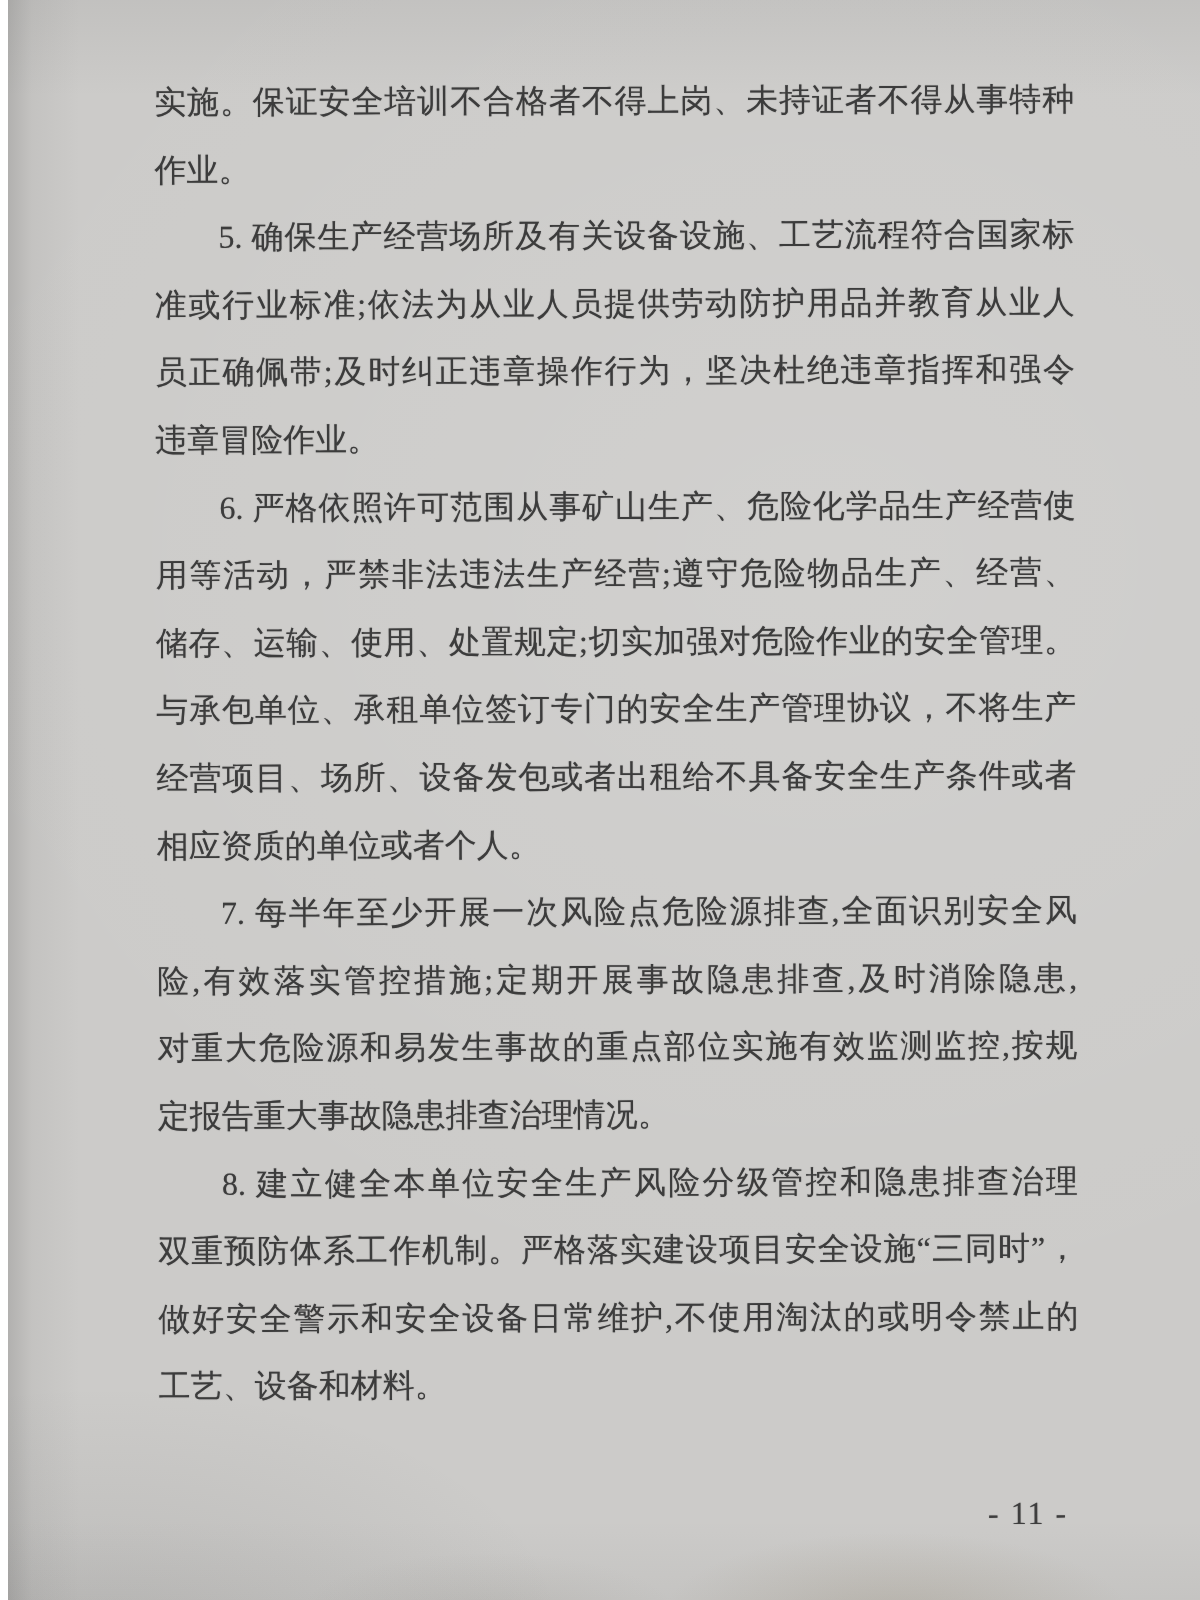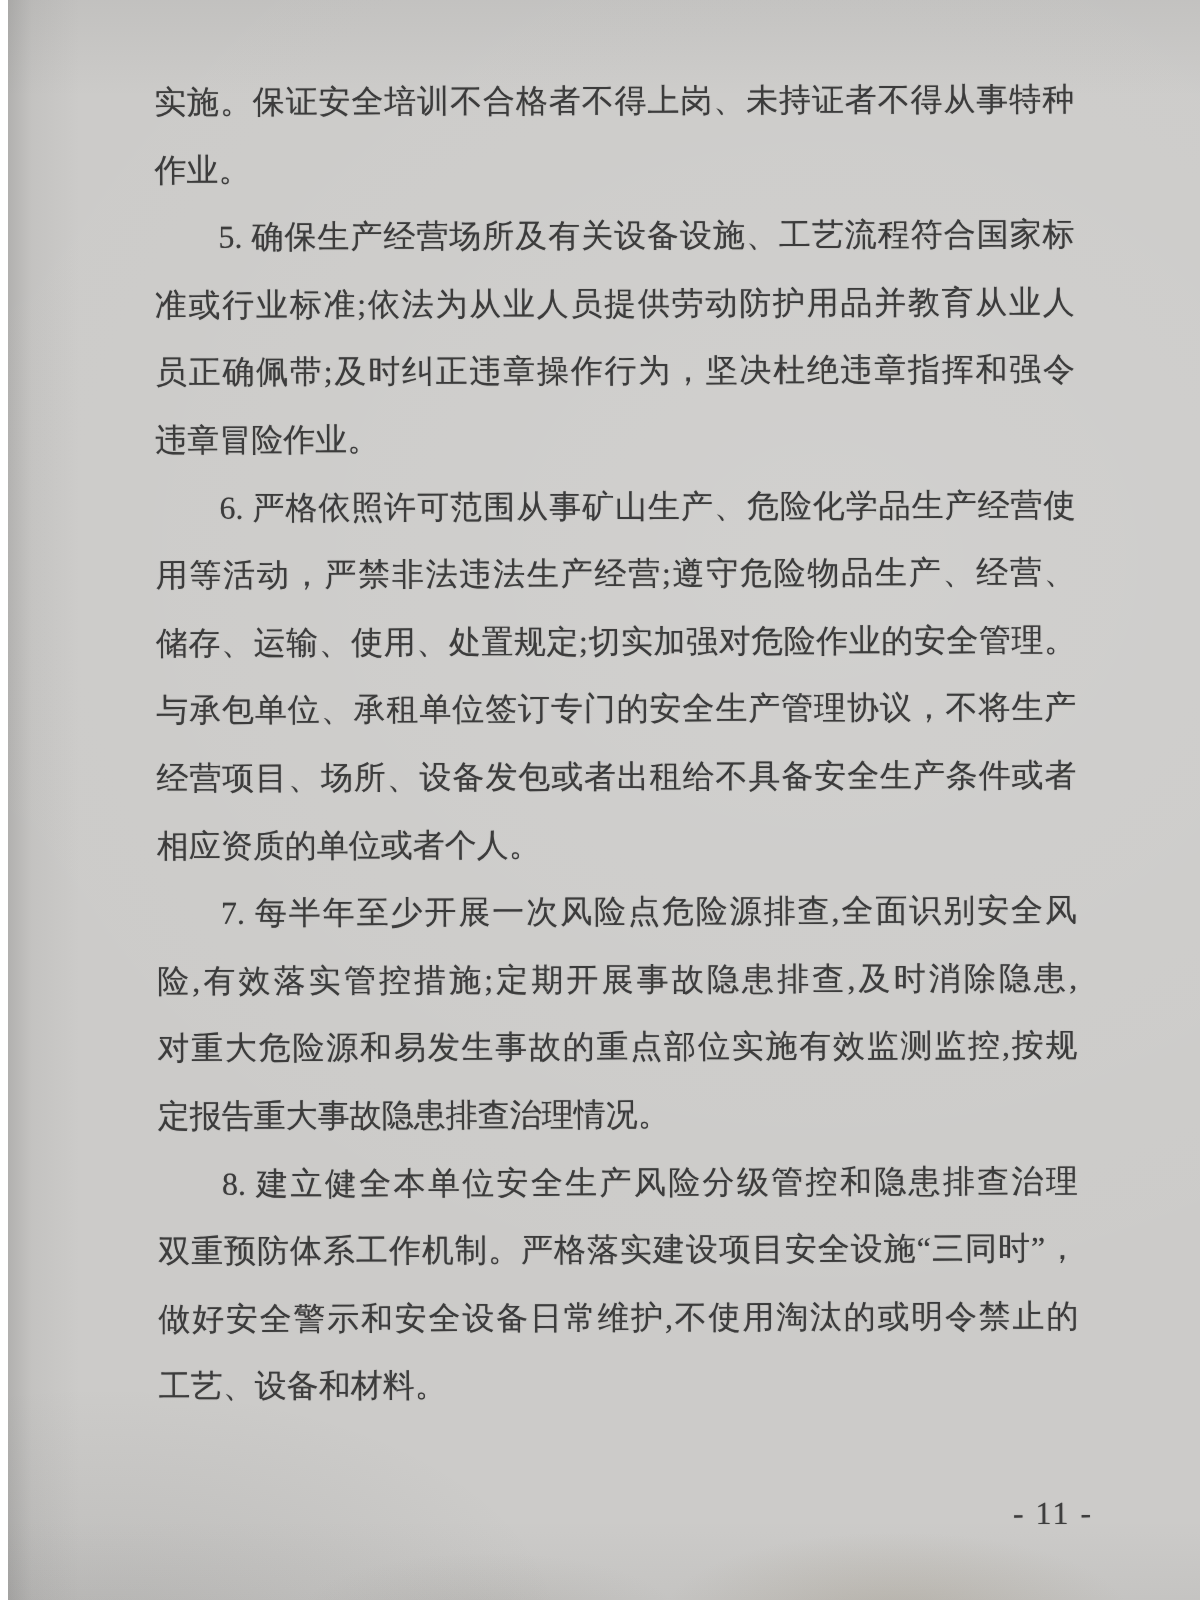--- a/index.html
+++ b/index.html
@@ -47,21 +47,21 @@
     white-space: normal;
   }
   .line.indent {
     padding-left: 64px;
   }
   .page-number {
     position: absolute;
     left: 955px;
     top: 1495px;
     width: 130px;
-    text-align: right;
+    text-align: center;
     font-size: 32px;
     letter-spacing: 2px;
     color: #3e3e3e;
     text-shadow: 0 0 1px rgba(62,62,62,0.5);
     transform: rotate(-0.2deg);
   }
 </style>
 </head>
 <body>
 

